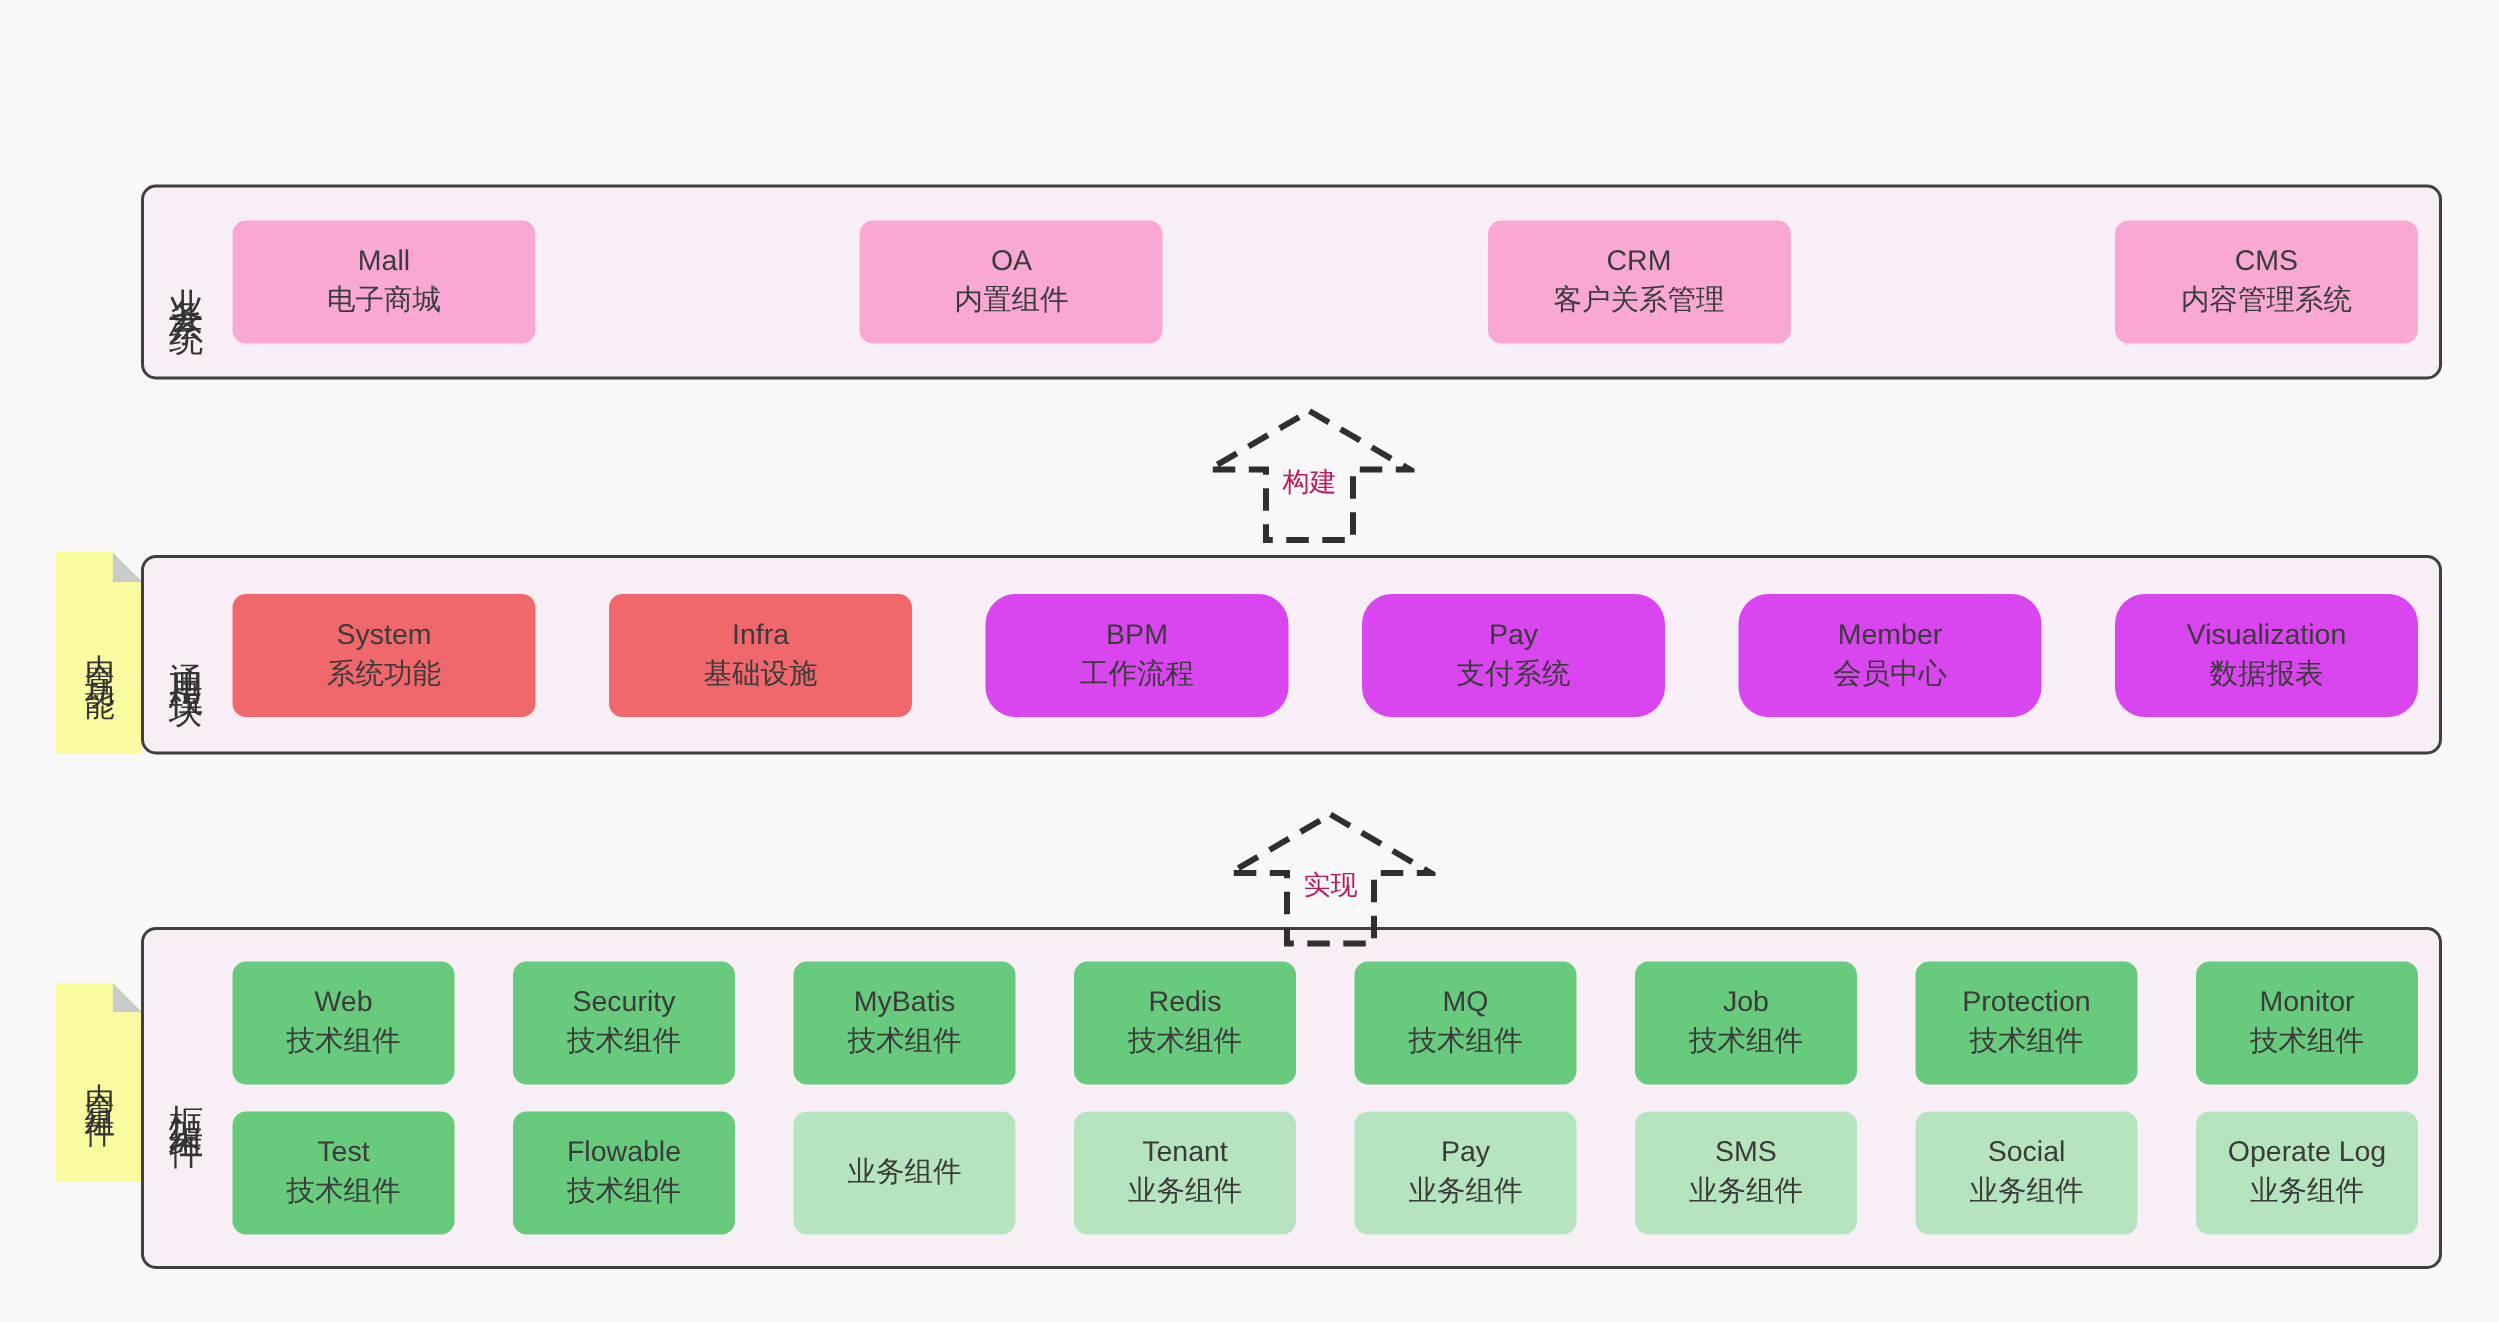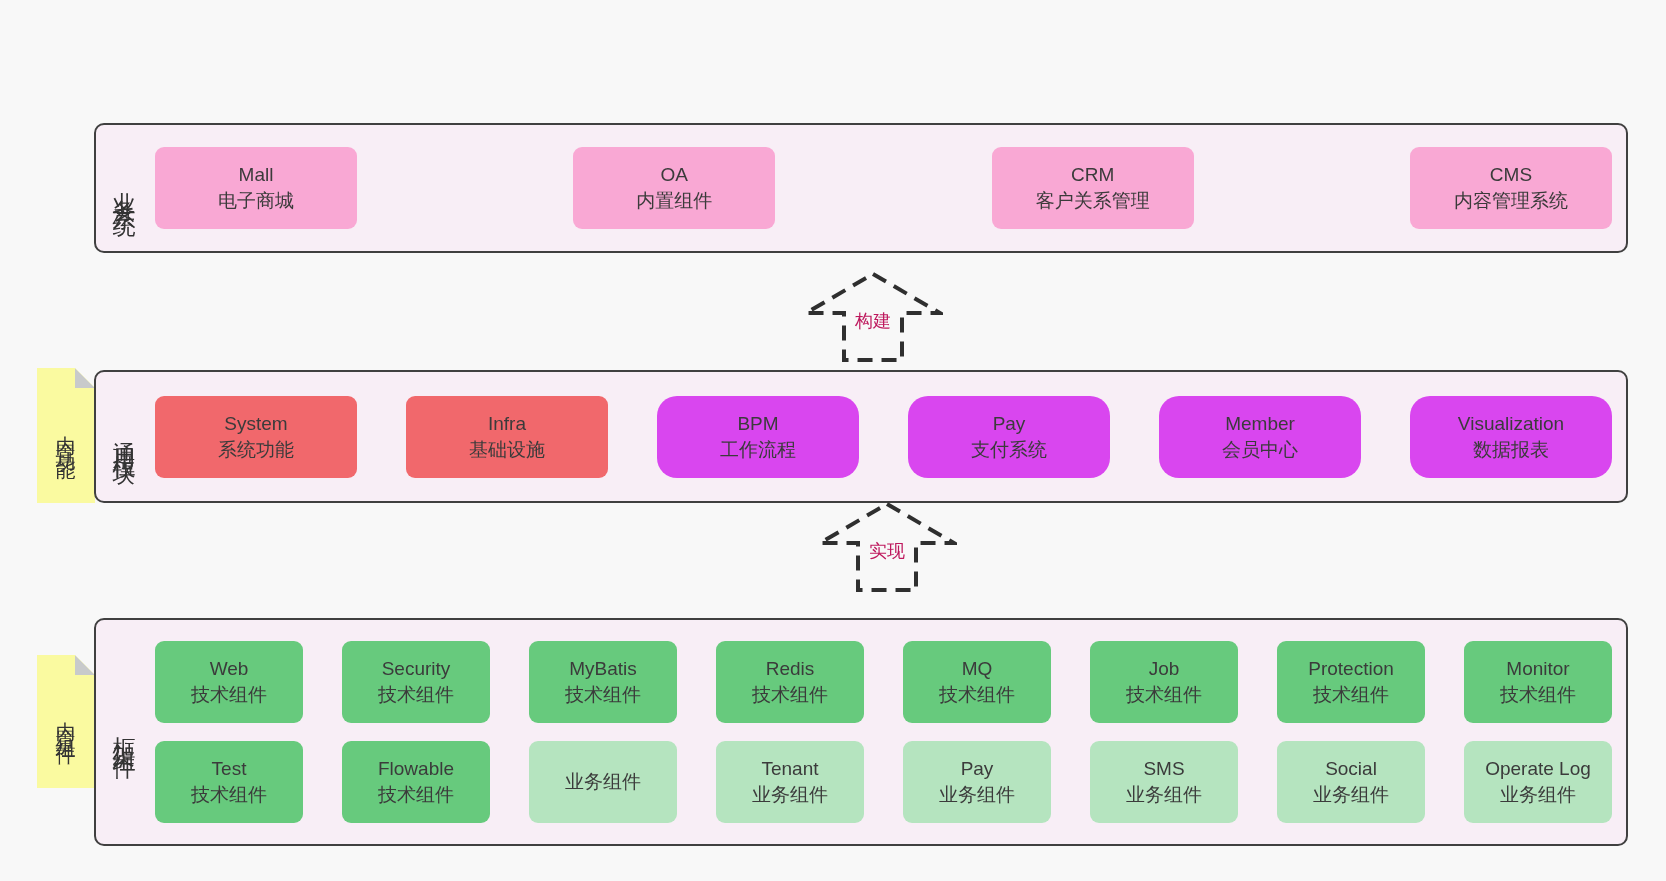--- a/index.html
+++ b/index.html
@@ -114,21 +114,21 @@
   }
 
   
   .arrow {
     position:absolute;
     width:140px;
     height:92px;
     z-index:2;
   }
   .arrow-1 { left:803px; top:271px; }
-  .arrow-2 { left:817px; top:501px; }
+  .arrow-2 { left:817px; top:540px; }
   .arrow svg { display:block; width:100%; height:100%; }
   .arrow polygon {
     fill:none;
     stroke:#2f2f2f;
     stroke-width:4;
     stroke-dasharray:15 9;
   }
   .arrow-label {
     position:absolute;
     left:50%; top:50px;

